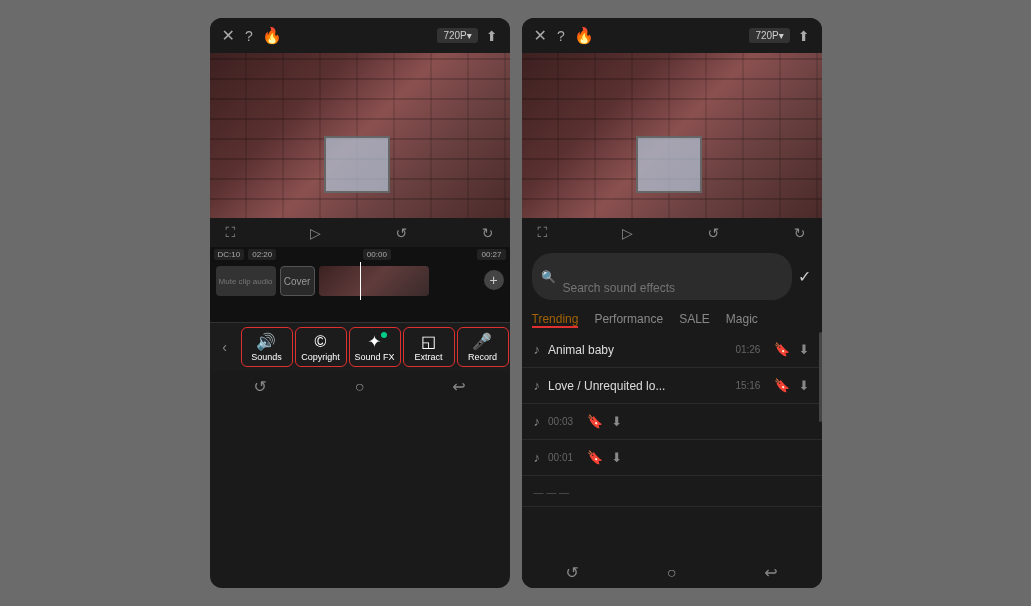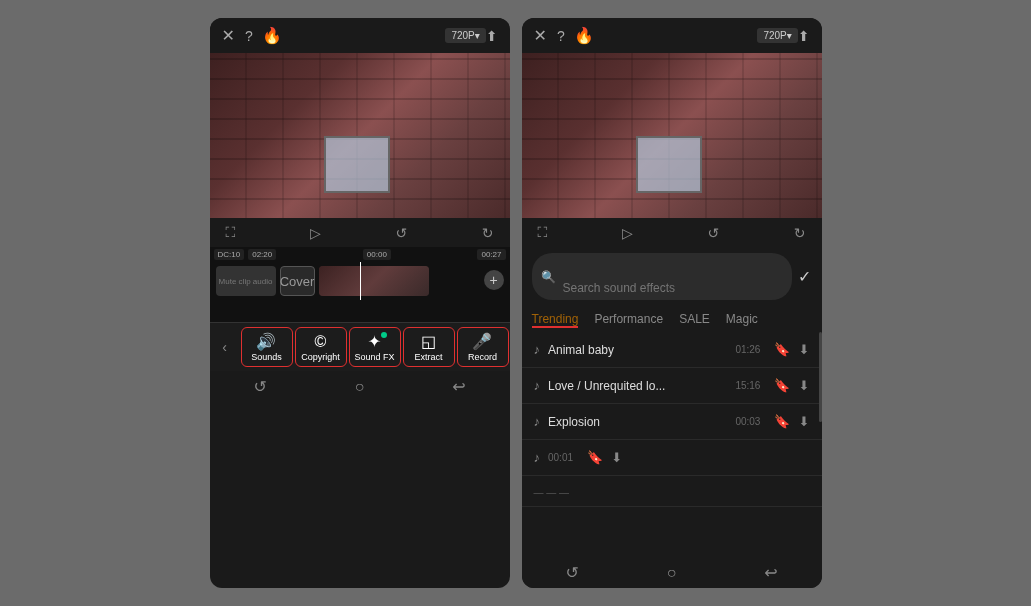--- a/index.html
+++ b/index.html
@@ -37,20 +37,21 @@
       flex-shrink: 0;
     }
     .top-bar-left {
       display: flex;
       align-items: center;
       gap: 10px;
     }
     .top-bar-right {
       display: flex;
       align-items: center;
+      gap: 8px;
     }
     .icon-btn {
       color: #ccc;
       font-size: 14px;
       cursor: pointer;
       display: flex;
       align-items: center;
       justify-content: center;
     }
     .close-icon { color: #aaa; font-size: 16px; }
@@ -399,21 +400,21 @@
         <span style="flex:1"></span>
         <span class="timeline-label">00:00</span>
         <span style="flex:1"></span>
         <span class="timeline-label">00:27</span>
       </div>
       <div class="timeline-tracks">
         <div class="track-block track-audio">
           <span style="font-size:8px;color:#777">Mute clip audio</span>
         </div>
         <div class="track-block track-cover">
-          <span style="font-size:13px;color:#999">Cover</span>
+          <span style="font-size:10px;color:#999">Cover</span>
         </div>
         <div class="track-block track-video">
           <div style="width:100%;height:100%;background:linear-gradient(135deg,#3d2020,#6a4040,#3a2a2a);opacity:0.8;"></div>
         </div>
         <div class="add-btn">+</div>
         <div class="playhead"></div>
       </div>
     </div>
 
     <div class="bottom-toolbar">
@@ -505,21 +506,20 @@
         </div>
         <div class="sound-row">
           <span class="sound-note-icon">♪</span>
           <span class="sound-name">Love / Unrequited lo...</span>
           <span class="sound-duration">15:16</span>
           <span class="bookmark-icon">🔖</span>
           <span class="download-icon">⬇</span>
         </div>
         <div class="sound-row">
           <span class="sound-note-icon">♪</span>
-          <span class="sound-name">Explosion</span>
           <span class="sound-duration">00:03</span>
           <span class="bookmark-icon">🔖</span>
           <span class="download-icon">⬇</span>
         </div>
         <div class="sound-row">
           <span class="sound-note-icon">♪</span>
           <span class="sound-duration">00:01</span>
           <span class="bookmark-icon">🔖</span>
           <span class="download-icon">⬇</span>
         </div>

